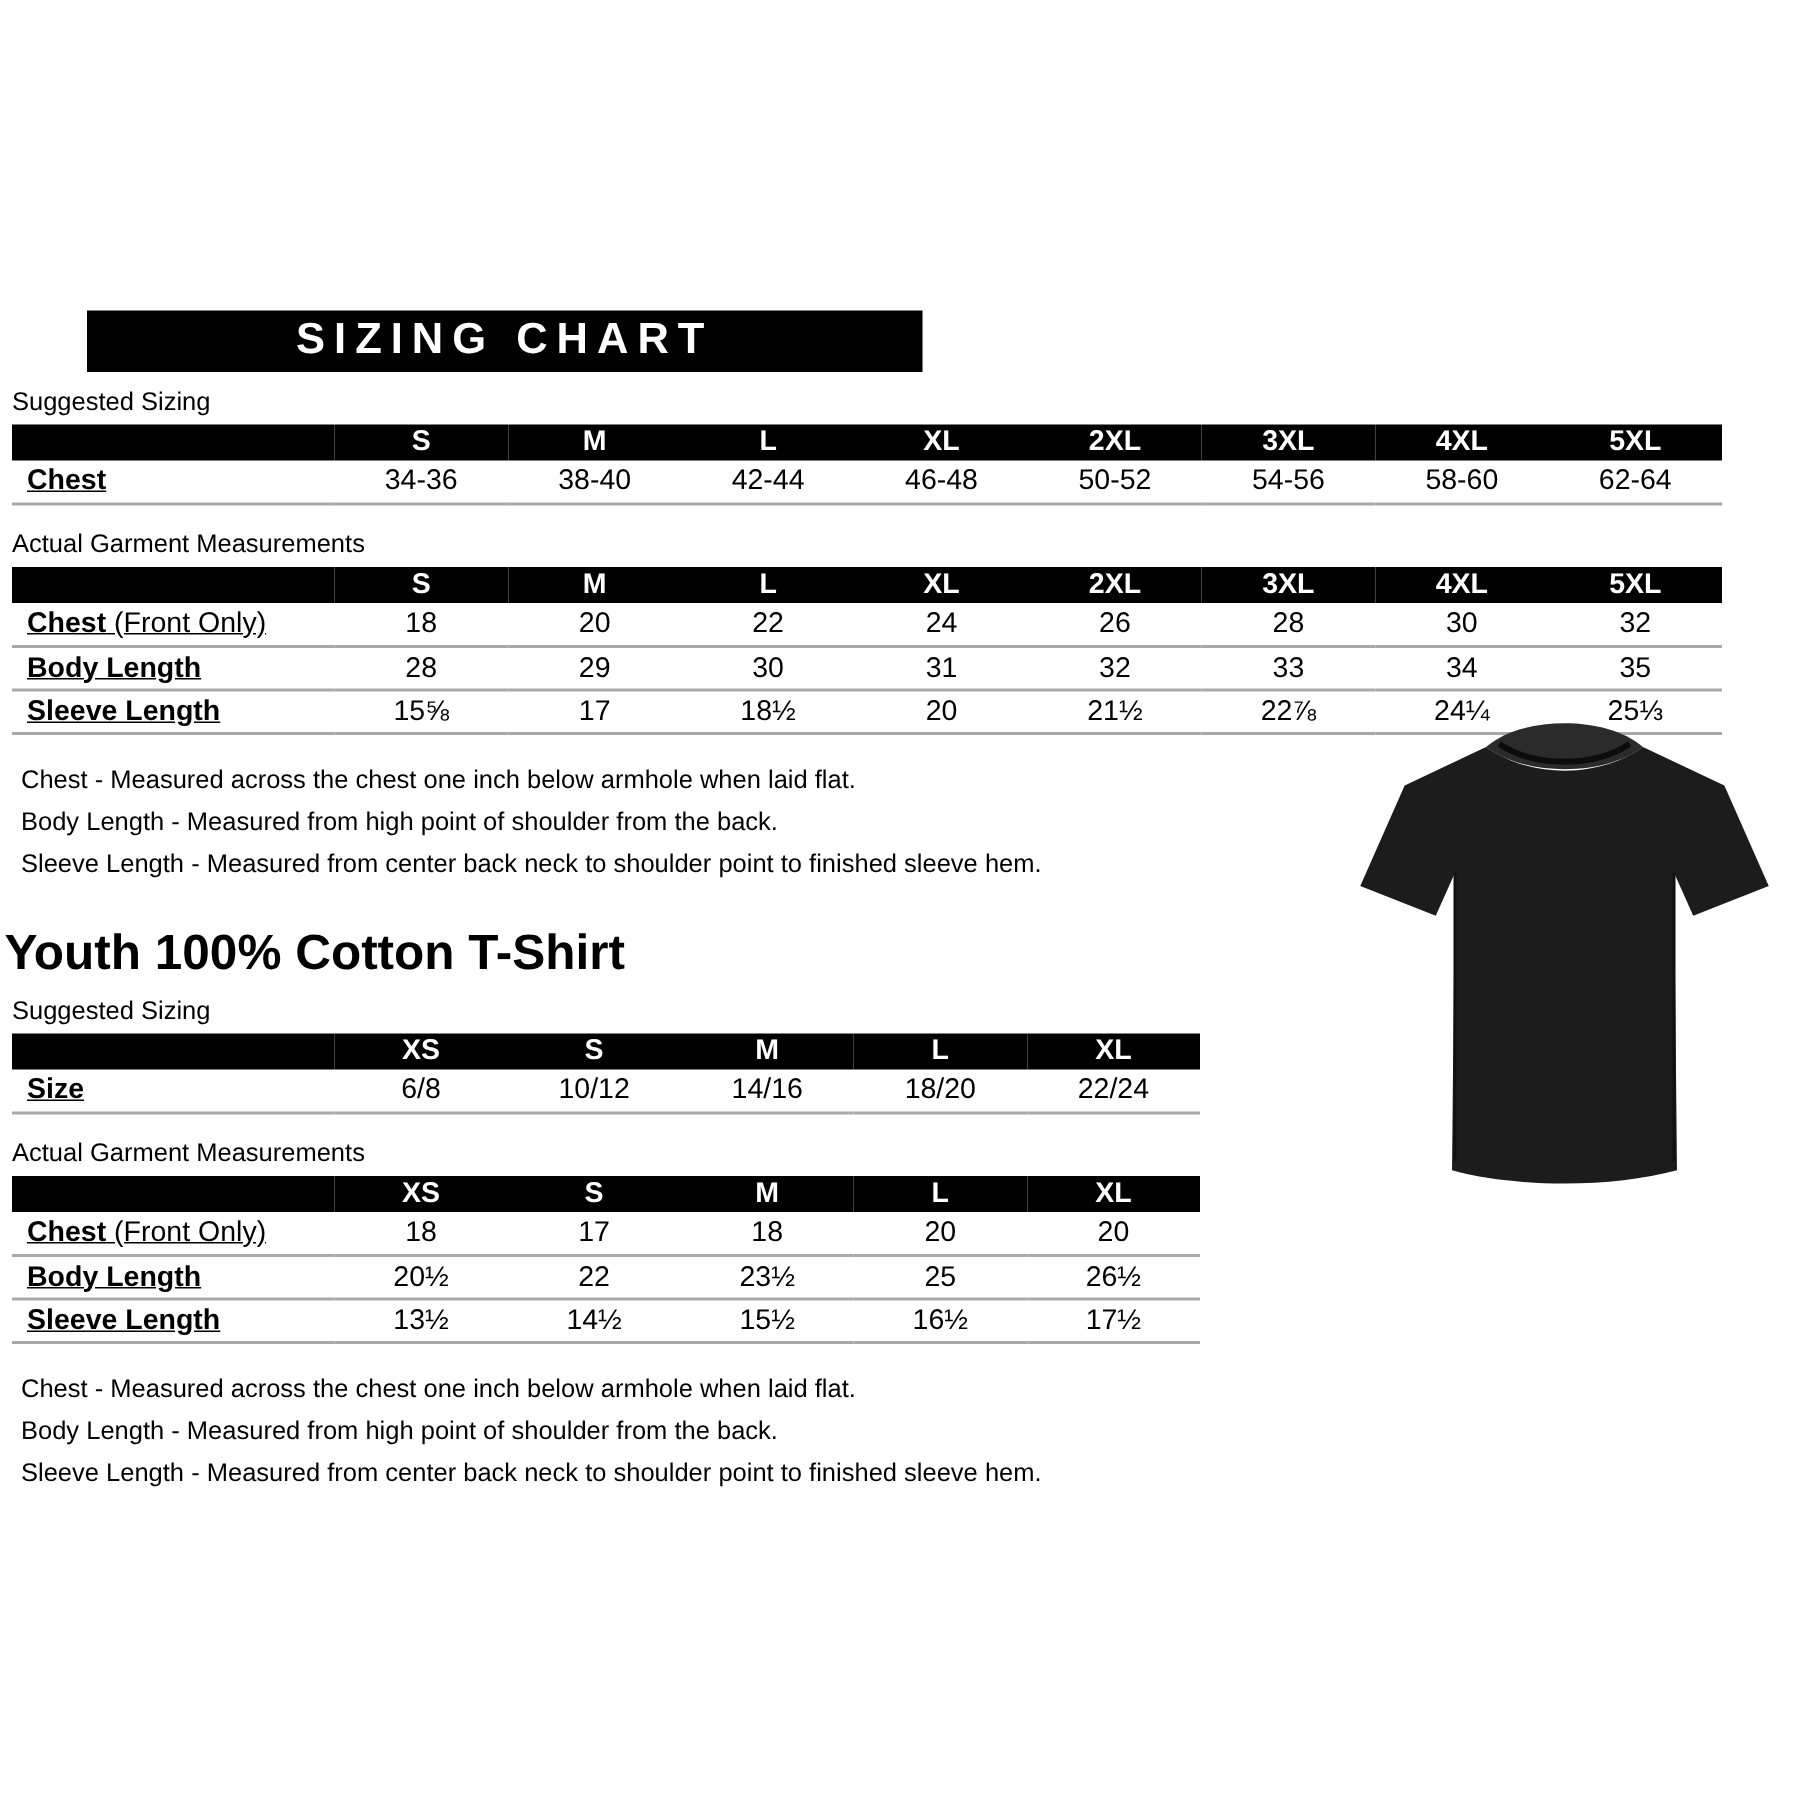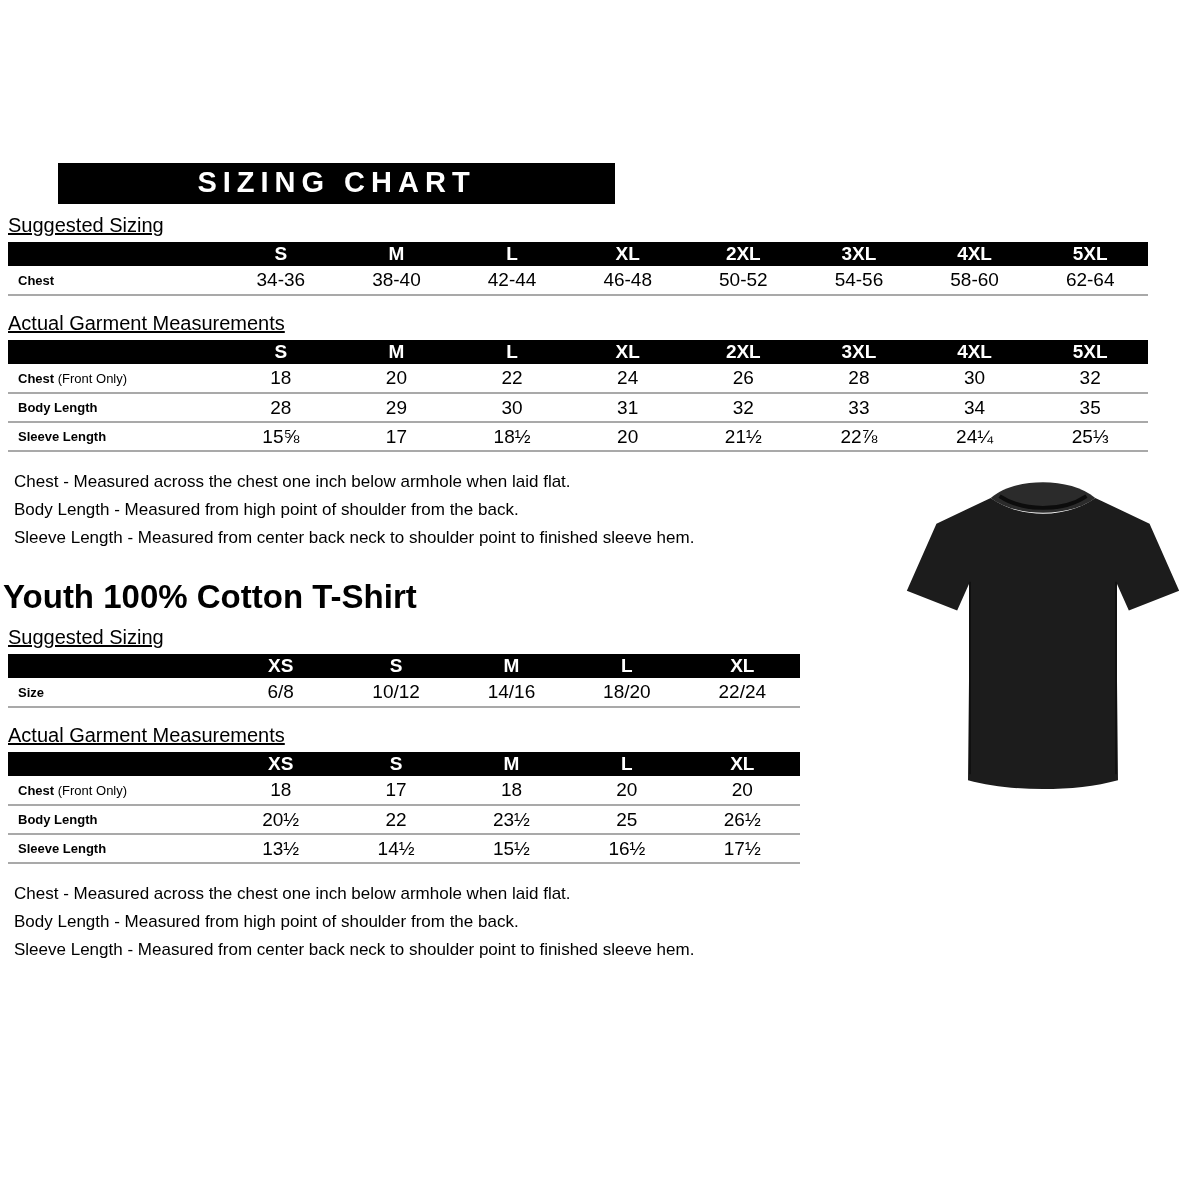--- a/index.html
+++ b/index.html
@@ -8,36 +8,36 @@
     font-family:"Liberation Sans", sans-serif;
     position:relative;overflow:hidden;
   }
   .wrap{position:absolute;inset:0;}
 
   .header-row{display:flex;align-items:flex-start;margin:163px 0 0 14px;}
   .page-title{font-size:29px;font-weight:400;line-height:40px;white-space:nowrap;}
   .banner{
     margin-left:44px;width:557px;background:#000;color:#fff;
     font-weight:bold;font-size:29px;letter-spacing:6px;text-align:center;
-    padding:3px 0 6px 0;line-height:32px;
-  }
-
-  .section-label{font-size:20px;margin:10px 0 5px 8px;text-decoration:underline;}
+    padding:3px 0 6px 0;line-height:32px;margin-top:44px;
+  }
+
+  .section-label{font-size:17px;margin:10px 0 5px 8px;}
   .section-label.tight{margin-top:16px;}
 
   table{border-collapse:collapse;table-layout:fixed;margin-left:8px;}
   table.adult{width:1140px;}
   table.youth{width:792px;}
   col.labelcol{width:215px;}
   thead th{
     background:#000;color:#fff;font-size:19px;font-weight:bold;
     height:24px;padding:0;text-align:center;
   }
   tbody th.label-col{
-    text-align:left;padding-left:10px;font-size:13px;font-weight:bold;white-space:nowrap;
+    text-align:left;padding-left:10px;font-size:19px;font-weight:bold;white-space:nowrap;text-decoration:underline;
   }
   tbody td{
     text-align:center;font-size:19px;font-weight:400;
   }
   tbody tr{height:29px;border-bottom:2px solid #a9a9a9;}
   .label-note{font-weight:400;}
 
   .notes{margin:16px 0 0 14px;}
   .note-line{font-size:17px;line-height:28px;}
 

